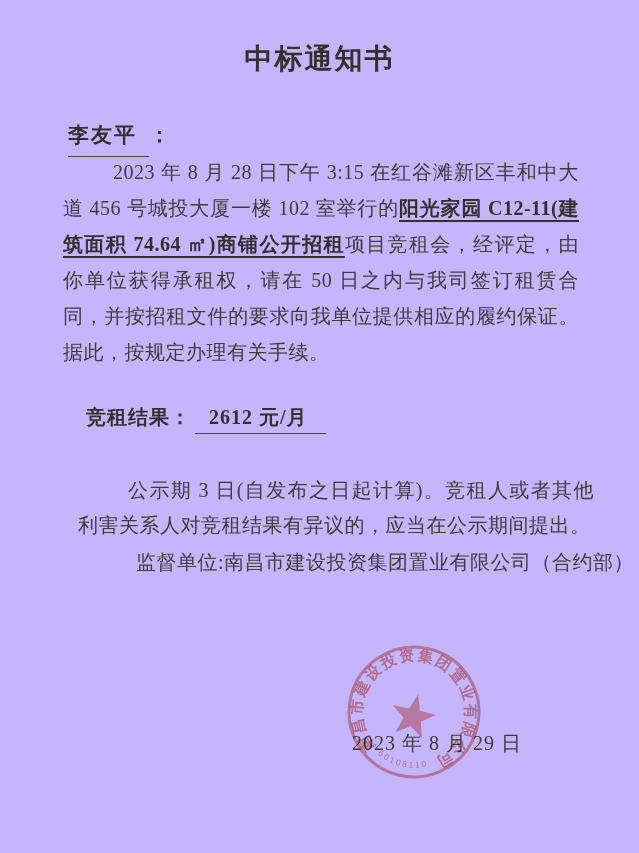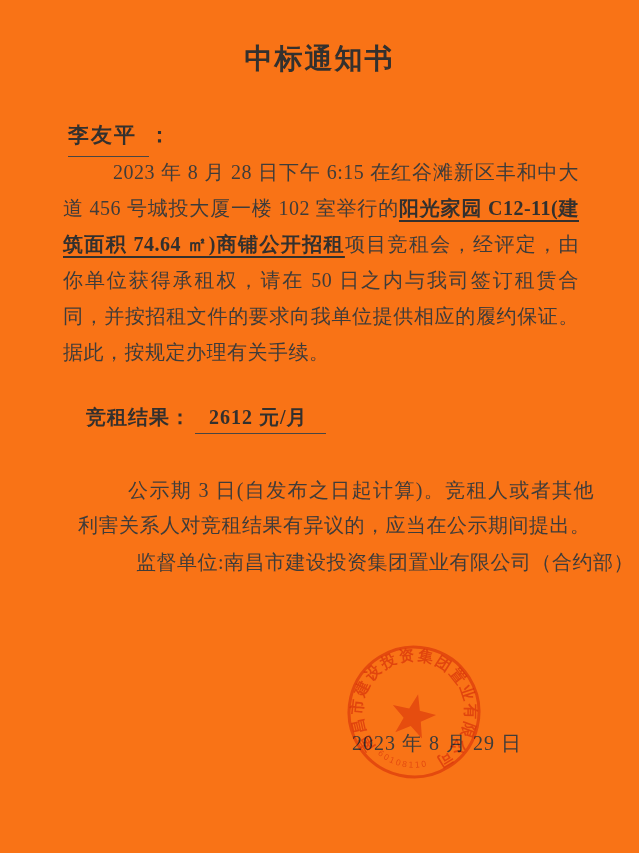--- a/index.html
+++ b/index.html
@@ -1,20 +1,20 @@
 <!DOCTYPE html>
 <html><head>
 <meta charset="utf-8">
 <style>
   html,body { margin:0; padding:0; background:#e9e9e9; }
   .page {
     position:relative;
     width:639px; height:853px;
     margin:0 auto;
-    background:#f97316;
+    background:#c4b5fd;
     font-family:"Liberation Serif","DejaVu Serif",serif;
     color:#3f3c3a;
     overflow:hidden;
   }
   .title {
     position:absolute; top:40px; left:0; width:100%;
     text-align:center;
     font-size:28px; font-weight:700; letter-spacing:2px;
     color:#33302e;
   }
@@ -95,21 +95,21 @@
 
 <div class="page">
 
   <div class="title">中标通知书</div>
 
   <div class="addressee">
     <span class="addressee-name">李友平</span><span>：</span>
   </div>
 
   <div class="para1">
-    <span>2023 年 8 月 28 日下午 6:15 在红谷滩新区丰和中大道 456 号城投大厦一楼 102 室举行的</span><span class="highlight">阳光家园 C12-11(建筑面积 74.64 ㎡)商铺公开招租</span><span>项目竞租会，经评定，由你单位获得承租权，请在 50 日之内与我司签订租赁合同，并按招租文件的要求向我单位提供相应的履约保证。据此，按规定办理有关手续。</span>
+    <span>2023 年 8 月 28 日下午 3:15 在红谷滩新区丰和中大道 456 号城投大厦一楼 102 室举行的</span><span class="highlight">阳光家园 C12-11(建筑面积 74.64 ㎡)商铺公开招租</span><span>项目竞租会，经评定，由你单位获得承租权，请在 50 日之内与我司签订租赁合同，并按招租文件的要求向我单位提供相应的履约保证。据此，按规定办理有关手续。</span>
   </div>
 
   <div class="result-line">
     <span>竞租结果：</span><span class="result-value">2612 元/月</span>
   </div>
 
   <div class="para2">公示期 3 日(自发布之日起计算)。竞租人或者其他利害关系人对竞租结果有异议的，应当在公示期间提出。</div>
 
   <div class="supervisor-line">监督单位:南昌市建设投资集团置业有限公司（合约部）</div>
 

